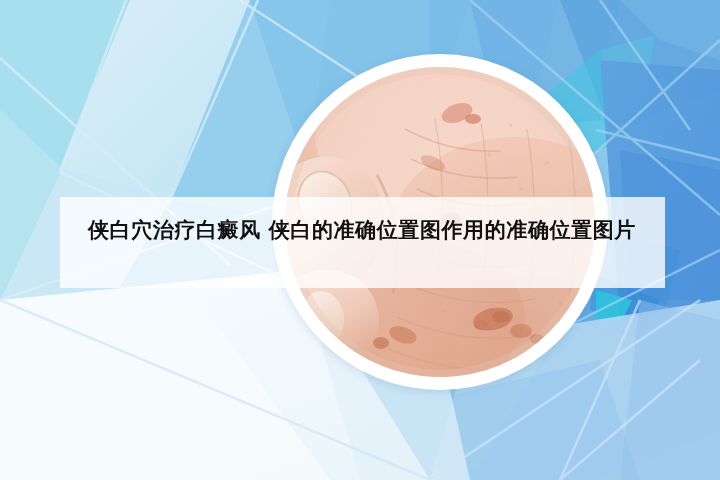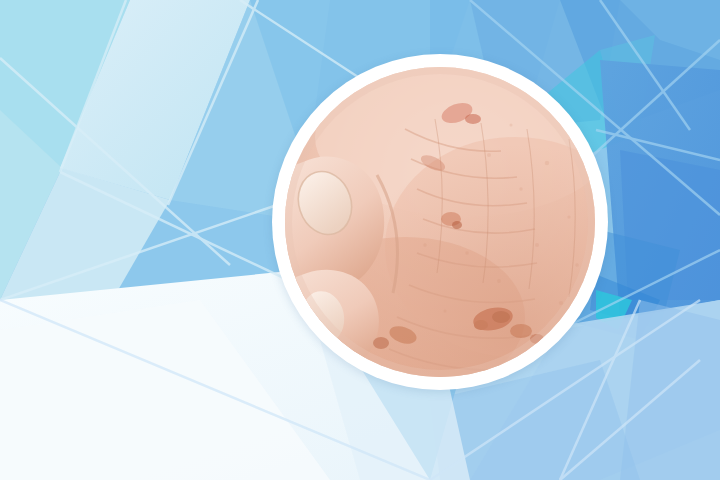--- a/index.html
+++ b/index.html
@@ -237,14 +237,17 @@
           <circle cx="226" cy="58" r="1.5"></circle>
           <circle cx="140" cy="178" r="1.7"></circle>
         </g>
 
         <rect x="0" y="0" width="310" height="310" fill="none"></rect>
         <circle cx="155" cy="155" r="152" fill="none" stroke="#e8c4b2" stroke-width="8" opacity="0.35"></circle>
       </svg>
     </div>
   </div>
 
+  <div id="text-overlay">
+    <div id="overlay-title">侠白穴治疗白癜风 侠白的准确位置图作用的准确位置图片</div>
+  </div>
 
 </div>
 
 </body></html>

